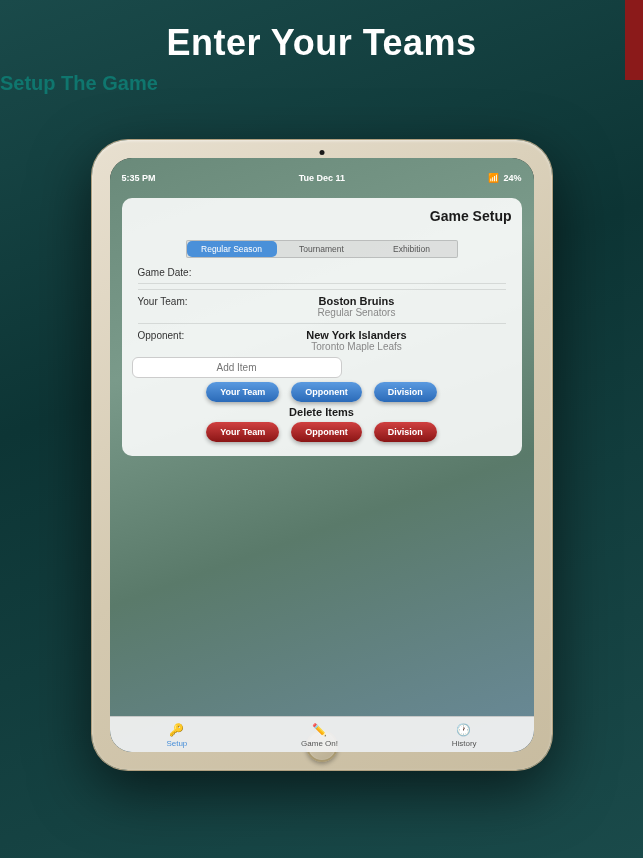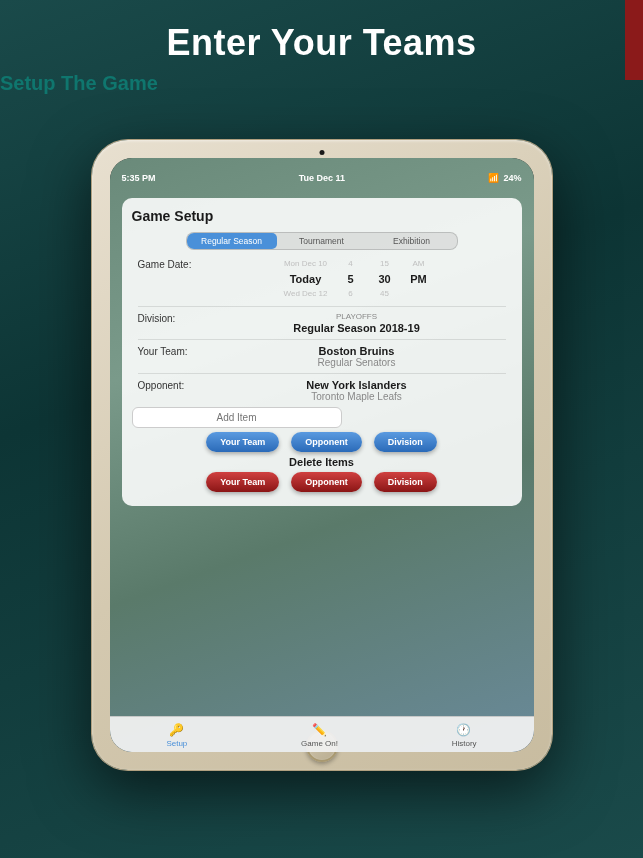--- a/index.html
+++ b/index.html
@@ -99,31 +99,31 @@
     .content-area {
       position: relative;
       z-index: 10;
       background: rgba(255,255,255,0.88);
       margin: 0 12px;
       border-radius: 10px;
       padding: 10px;
     }
 
     .game-setup-title {
-      text-align: left;
+      text-align: right;
       font-size: 14px;
       font-weight: 700;
       color: #1a1a1a;
-      margin-bottom: 8px;
+      margin-bottom: 16px;
     }
 
     .segment-control {
       display: flex;
       background: rgba(180,180,180,0.3);
-      border-radius: 8px;
+      border-radius: 2px;
       margin: 0 auto 8px;
       width: 272px;
       overflow: hidden;
       border: 1px solid rgba(0,0,0,0.15);
     }
 
     .segment-item {
       flex: 1;
       text-align: center;
       font-size: 8.5px;
@@ -363,53 +363,24 @@
           <div class="game-setup-title">Game Setup</div>
 
           <div class="segment-control">
             <div class="segment-item active">Regular Season</div>
             <div class="segment-item">Tournament</div>
             <div class="segment-item">Exhibition</div>
           </div>
 
           <div class="field-row">
             <div class="field-label">Game Date:</div>
-            <div style="flex:1; display:flex; justify-content:center; gap:4px;">
-              <div class="picker-column">
-                <div class="picker-text-faded">Mon Dec 10</div>
-                <div class="picker-text-main">Today</div>
-                <div class="picker-text-faded2">Wed Dec 12</div>
-              </div>
-              <div class="picker-column picker-col-narrow">
-                <div class="picker-text-faded">4</div>
-                <div class="picker-text-main">5</div>
-                <div class="picker-text-faded2">6</div>
-              </div>
-              <div class="picker-column picker-col-narrow">
-                <div class="picker-text-faded">15</div>
-                <div class="picker-text-main">30</div>
-                <div class="picker-text-faded2">45</div>
-              </div>
-              <div class="picker-column picker-col-narrow">
-                <div class="picker-text-faded">AM</div>
-                <div class="picker-text-main">PM</div>
-                <div class="picker-text-faded2"></div>
-              </div>
-            </div>
           </div>
 
           <div class="divider-line"></div>
 
-          <div class="field-row">
-            <div class="field-label">Division:</div>
-            <div class="field-value-wrap">
-              <div class="playoffs-label">PLAYOFFS</div>
-              <div class="field-value-main">Regular Season 2018-19</div>
-            </div>
-          </div>
 
           <div class="divider-line"></div>
 
           <div class="field-row">
             <div class="field-label">Your Team:</div>
             <div class="field-value-wrap">
               <div class="field-value-main">Boston Bruins</div>
               <div class="field-value-sub">Regular Senators</div>
             </div>
           </div>

